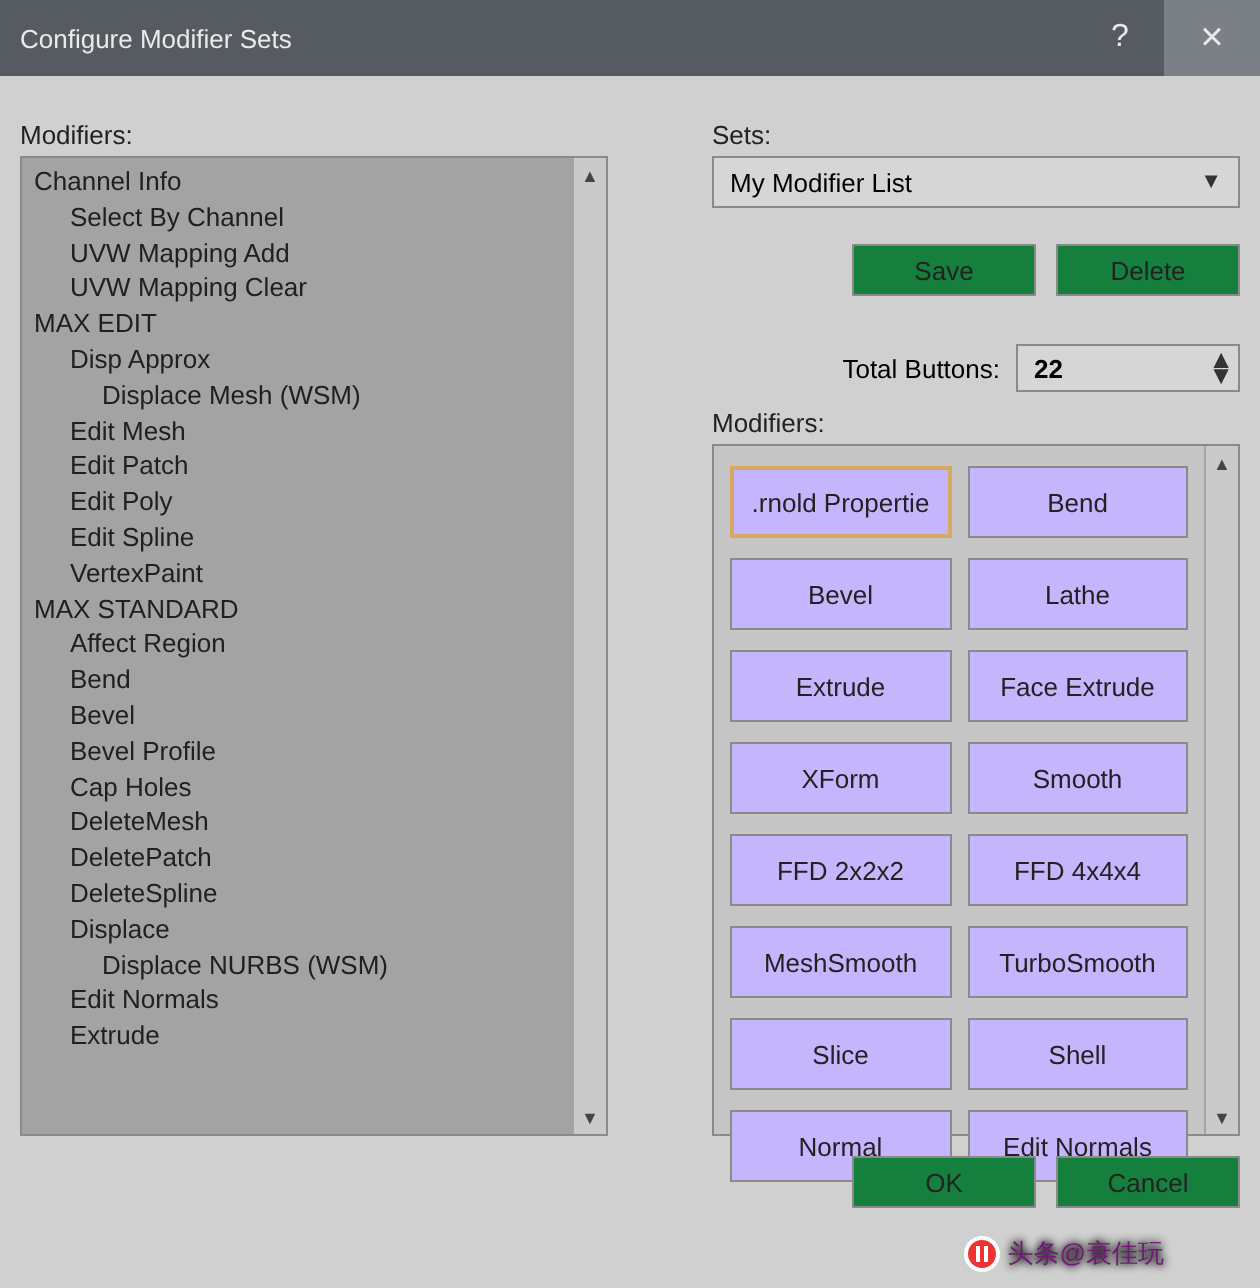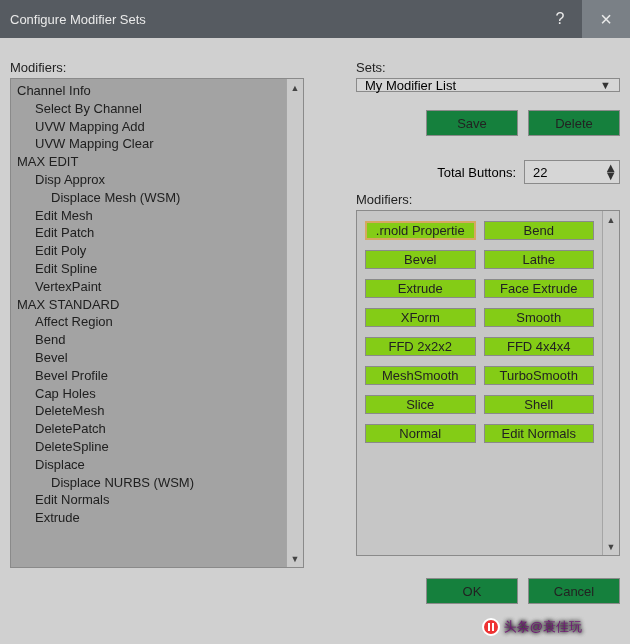--- a/index.html
+++ b/index.html
@@ -95,21 +95,21 @@
       background: #cacaca;
       font-size: 9px;
       color: #444;
     }
     .scroll-track { flex: 1; }
     .combo {
       display: flex;
       align-items: center;
       background: #d6d6d6;
       border: 1px solid #8a8a8a;
-      height: 14px;
+      height: 26px;
       padding: 0 8px;
     }
     .combo-text { flex: 1; }
     .combo-arrow { font-size: 11px; color: #333; }
     .btnrow {
       display: flex;
       gap: 10px;
       margin-top: 18px;
       justify-content: flex-end;
     }
@@ -130,22 +130,23 @@
       gap: 8px;
       margin-top: 24px;
       justify-content: flex-end;
     }
     .spinner {
       display: flex;
       align-items: center;
       background: #d6d6d6;
       border: 1px solid #8a8a8a;
       height: 24px;
-      width: 96px;
+      width: 112px;
       padding: 0 2px 0 8px;
+      font-weight: bold;
     }
     .spinner-val { flex: 1; }
     .spinner-arrows {
       display: flex;
       flex-direction: column;
       font-size: 7px;
       line-height: 8px;
       color: #333;
     }
     .mod-label { margin-top: 8px; margin-bottom: 3px; color: #222; }
@@ -158,23 +159,23 @@
     .mod-grid-wrap {
       flex: 1;
       padding: 10px 8px;
     }
     .mod-grid {
       display: grid;
       grid-template-columns: 1fr 1fr;
       gap: 10px 8px;
     }
     .mod-btn {
-      background: #84cc16;
-      border: 1px solid #8a8a8a;
-      height: 19px;
+      background: #c4b5fd;
+      border: 1px solid #8a8a8a;
+      height: 36px;
       display: flex;
       align-items: center;
       justify-content: center;
       color: #222;
       overflow: hidden;
       white-space: nowrap;
       padding: 0 4px;
     }
     .mod-btn.selected {
       border: 2px solid #d6a860;

